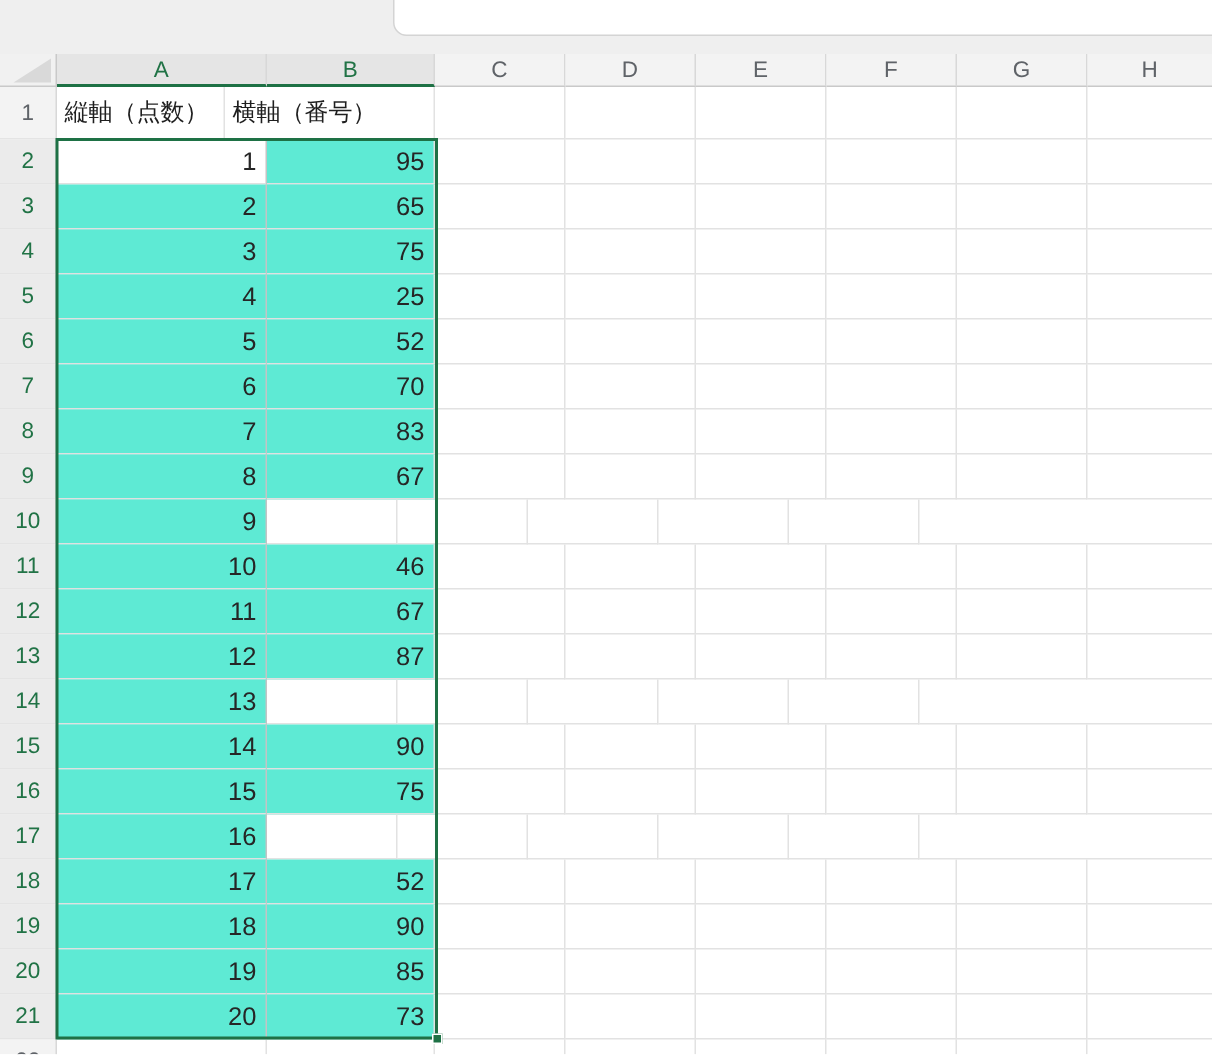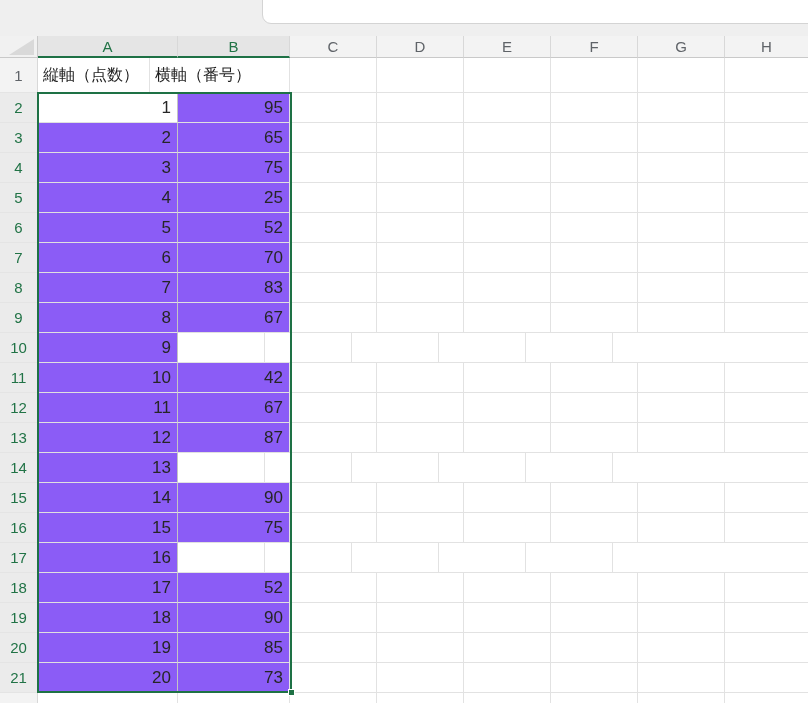--- a/index.html
+++ b/index.html
@@ -121,21 +121,21 @@
   .ca { width: 140px; }
   .cb { width: 112px; }
   .c  { width: 87px; }
   .c.last { flex: 1; border-right: none; }
   .cell.hd {
     justify-content: flex-start;
     padding-left: 5px;
     font-size: 16px;
     color: #1F1F1F;
   }
-  .cell.sel { background: #8b5cf6; border-bottom-color: #E0E0E0; }
+  .cell.sel { background: #5eead4; border-bottom-color: #E0E0E0; }
   .ca.sel   { border-right-color: #C4C4C4; }
   .ca.active { background: #ffffff; }
 
   
   .sel-overlay {
     position: absolute;
     left: 37px; top: 92px;
     width: 255px; height: 601px;
     border: 2px solid #1E7145;
     pointer-events: none;
@@ -297,21 +297,21 @@
         <div class="cell c"></div>
         <div class="cell c"></div>
         <div class="cell c"></div>
         <div class="cell c"></div>
         <div class="cell c last"></div>
       </div>
 
       <div class="row">
         <span class="rh sel">11</span>
         <div class="cell ca sel">10</div>
-        <div class="cell cb sel">42</div>
+        <div class="cell cb sel">46</div>
         <div class="cell c"></div>
         <div class="cell c"></div>
         <div class="cell c"></div>
         <div class="cell c"></div>
         <div class="cell c"></div>
         <div class="cell c last"></div>
       </div>
 
       <div class="row">
         <span class="rh sel">12</span>

